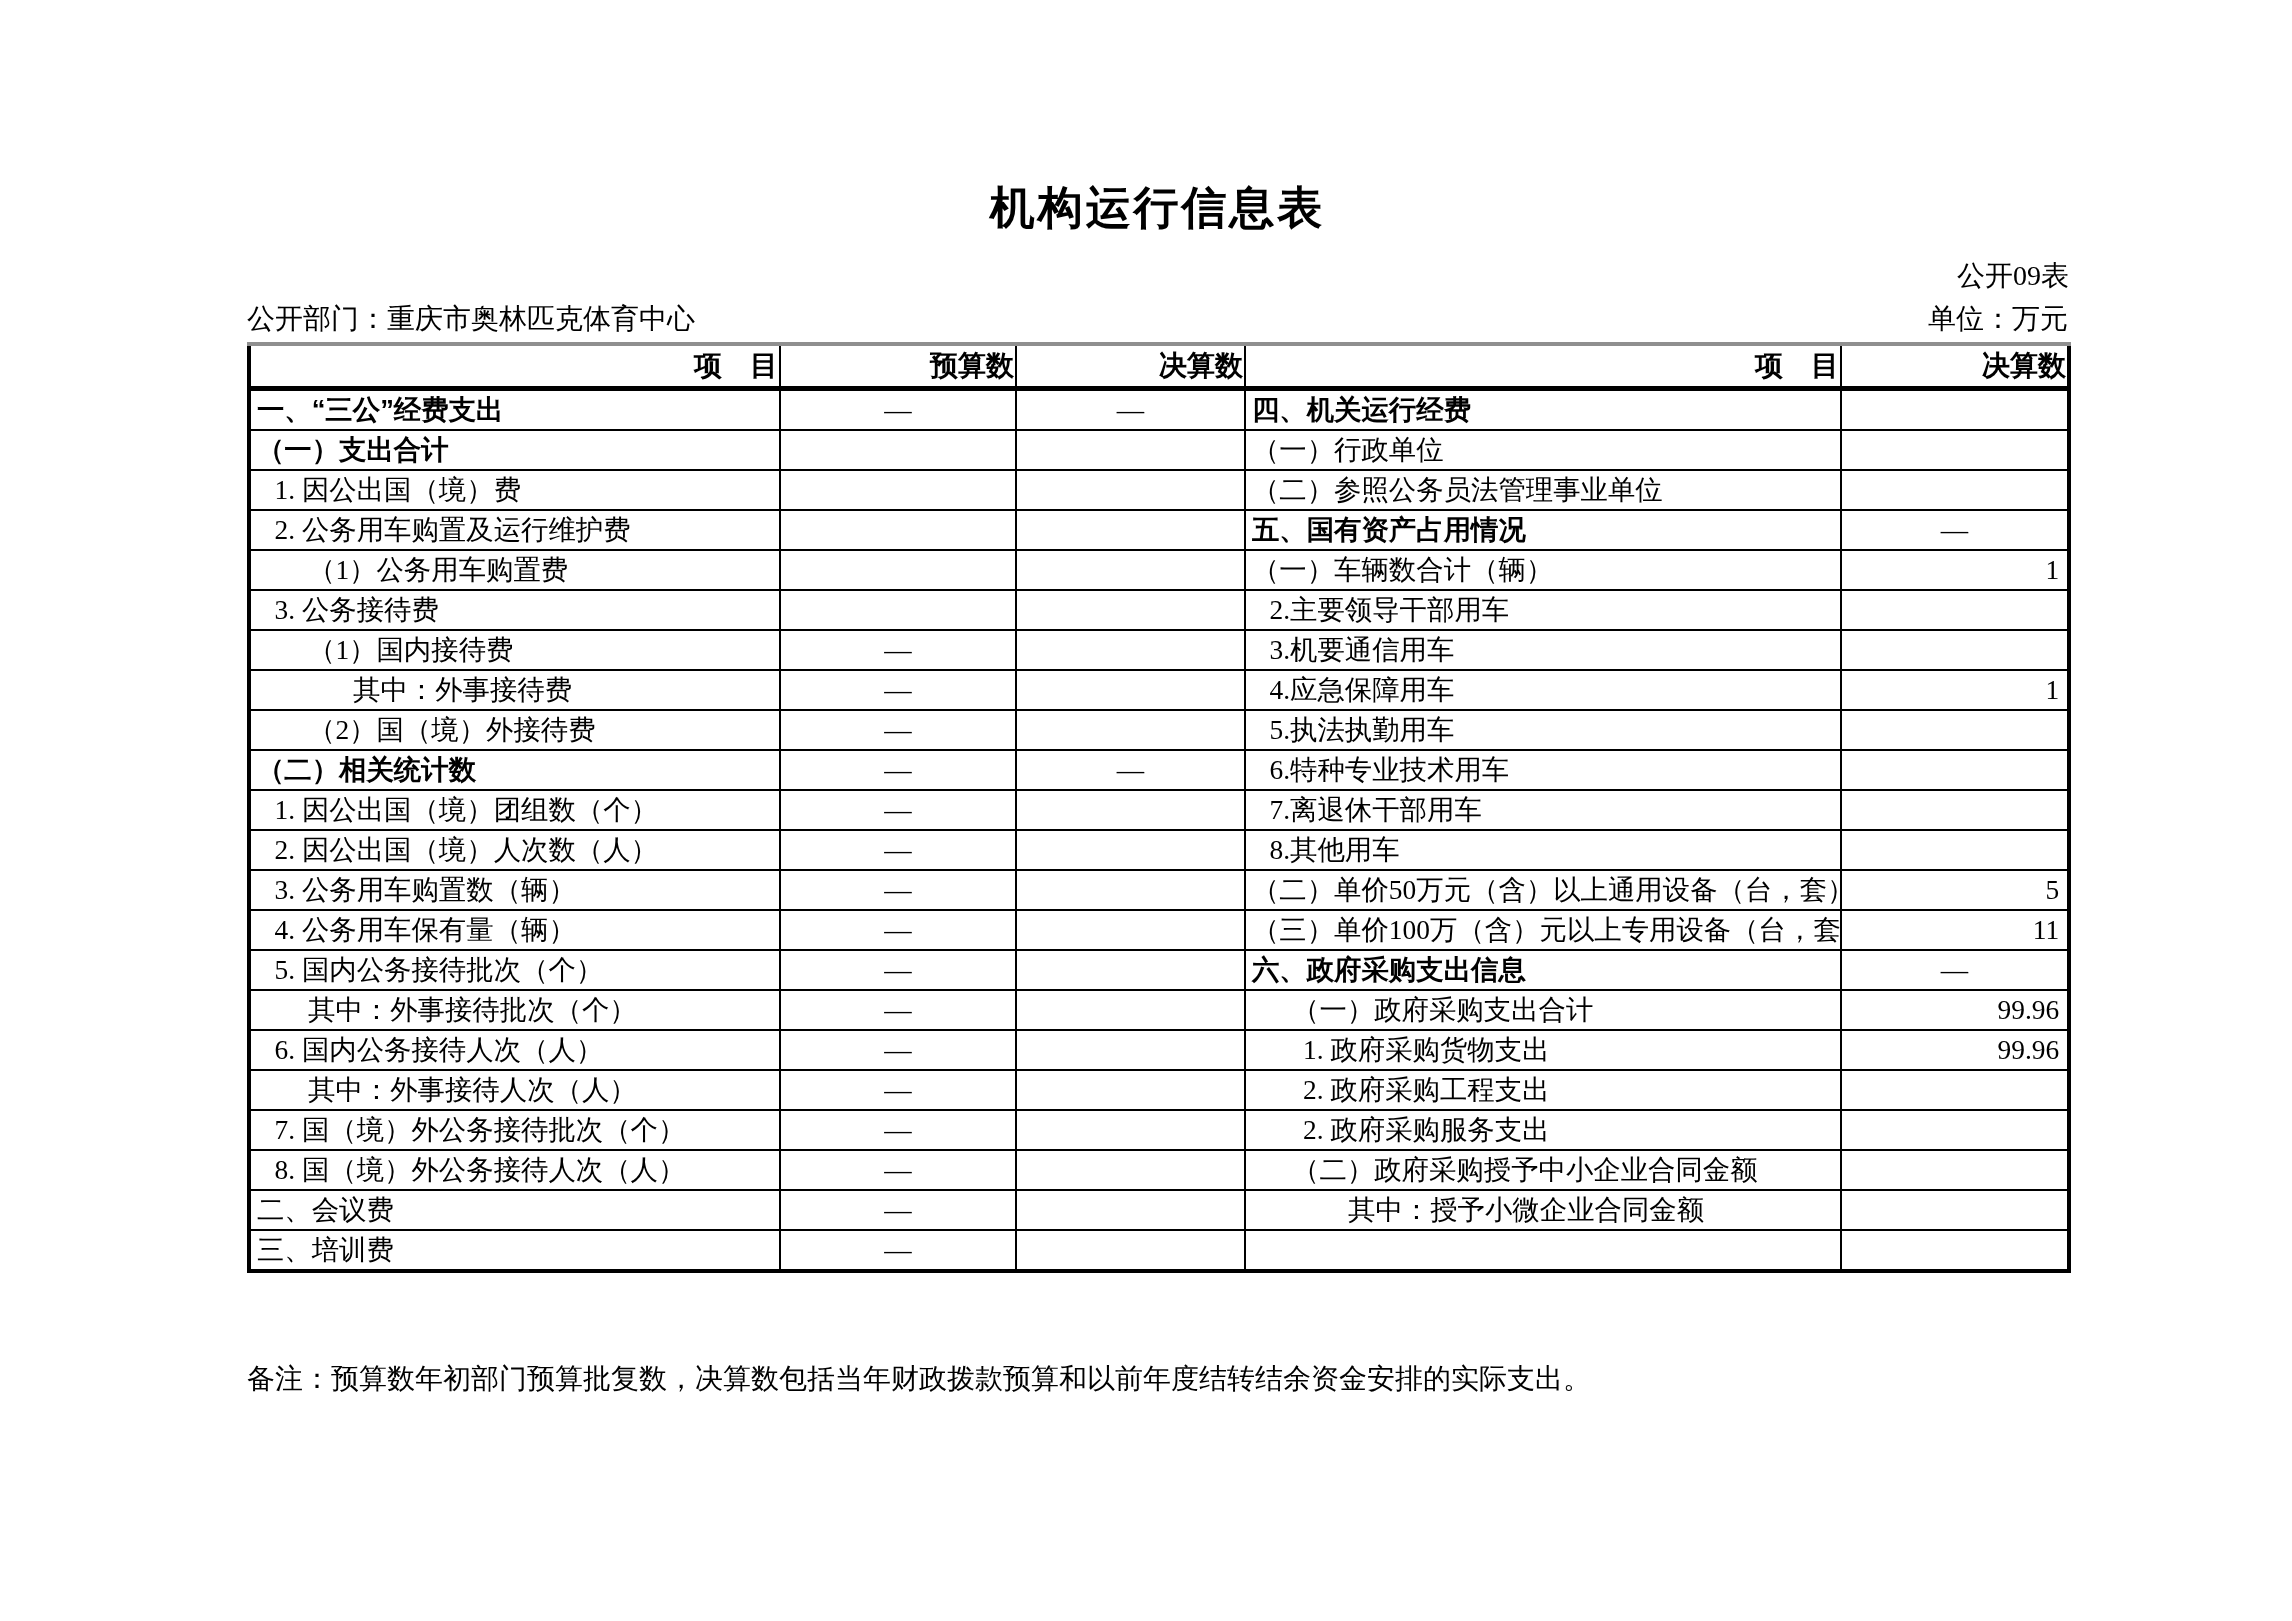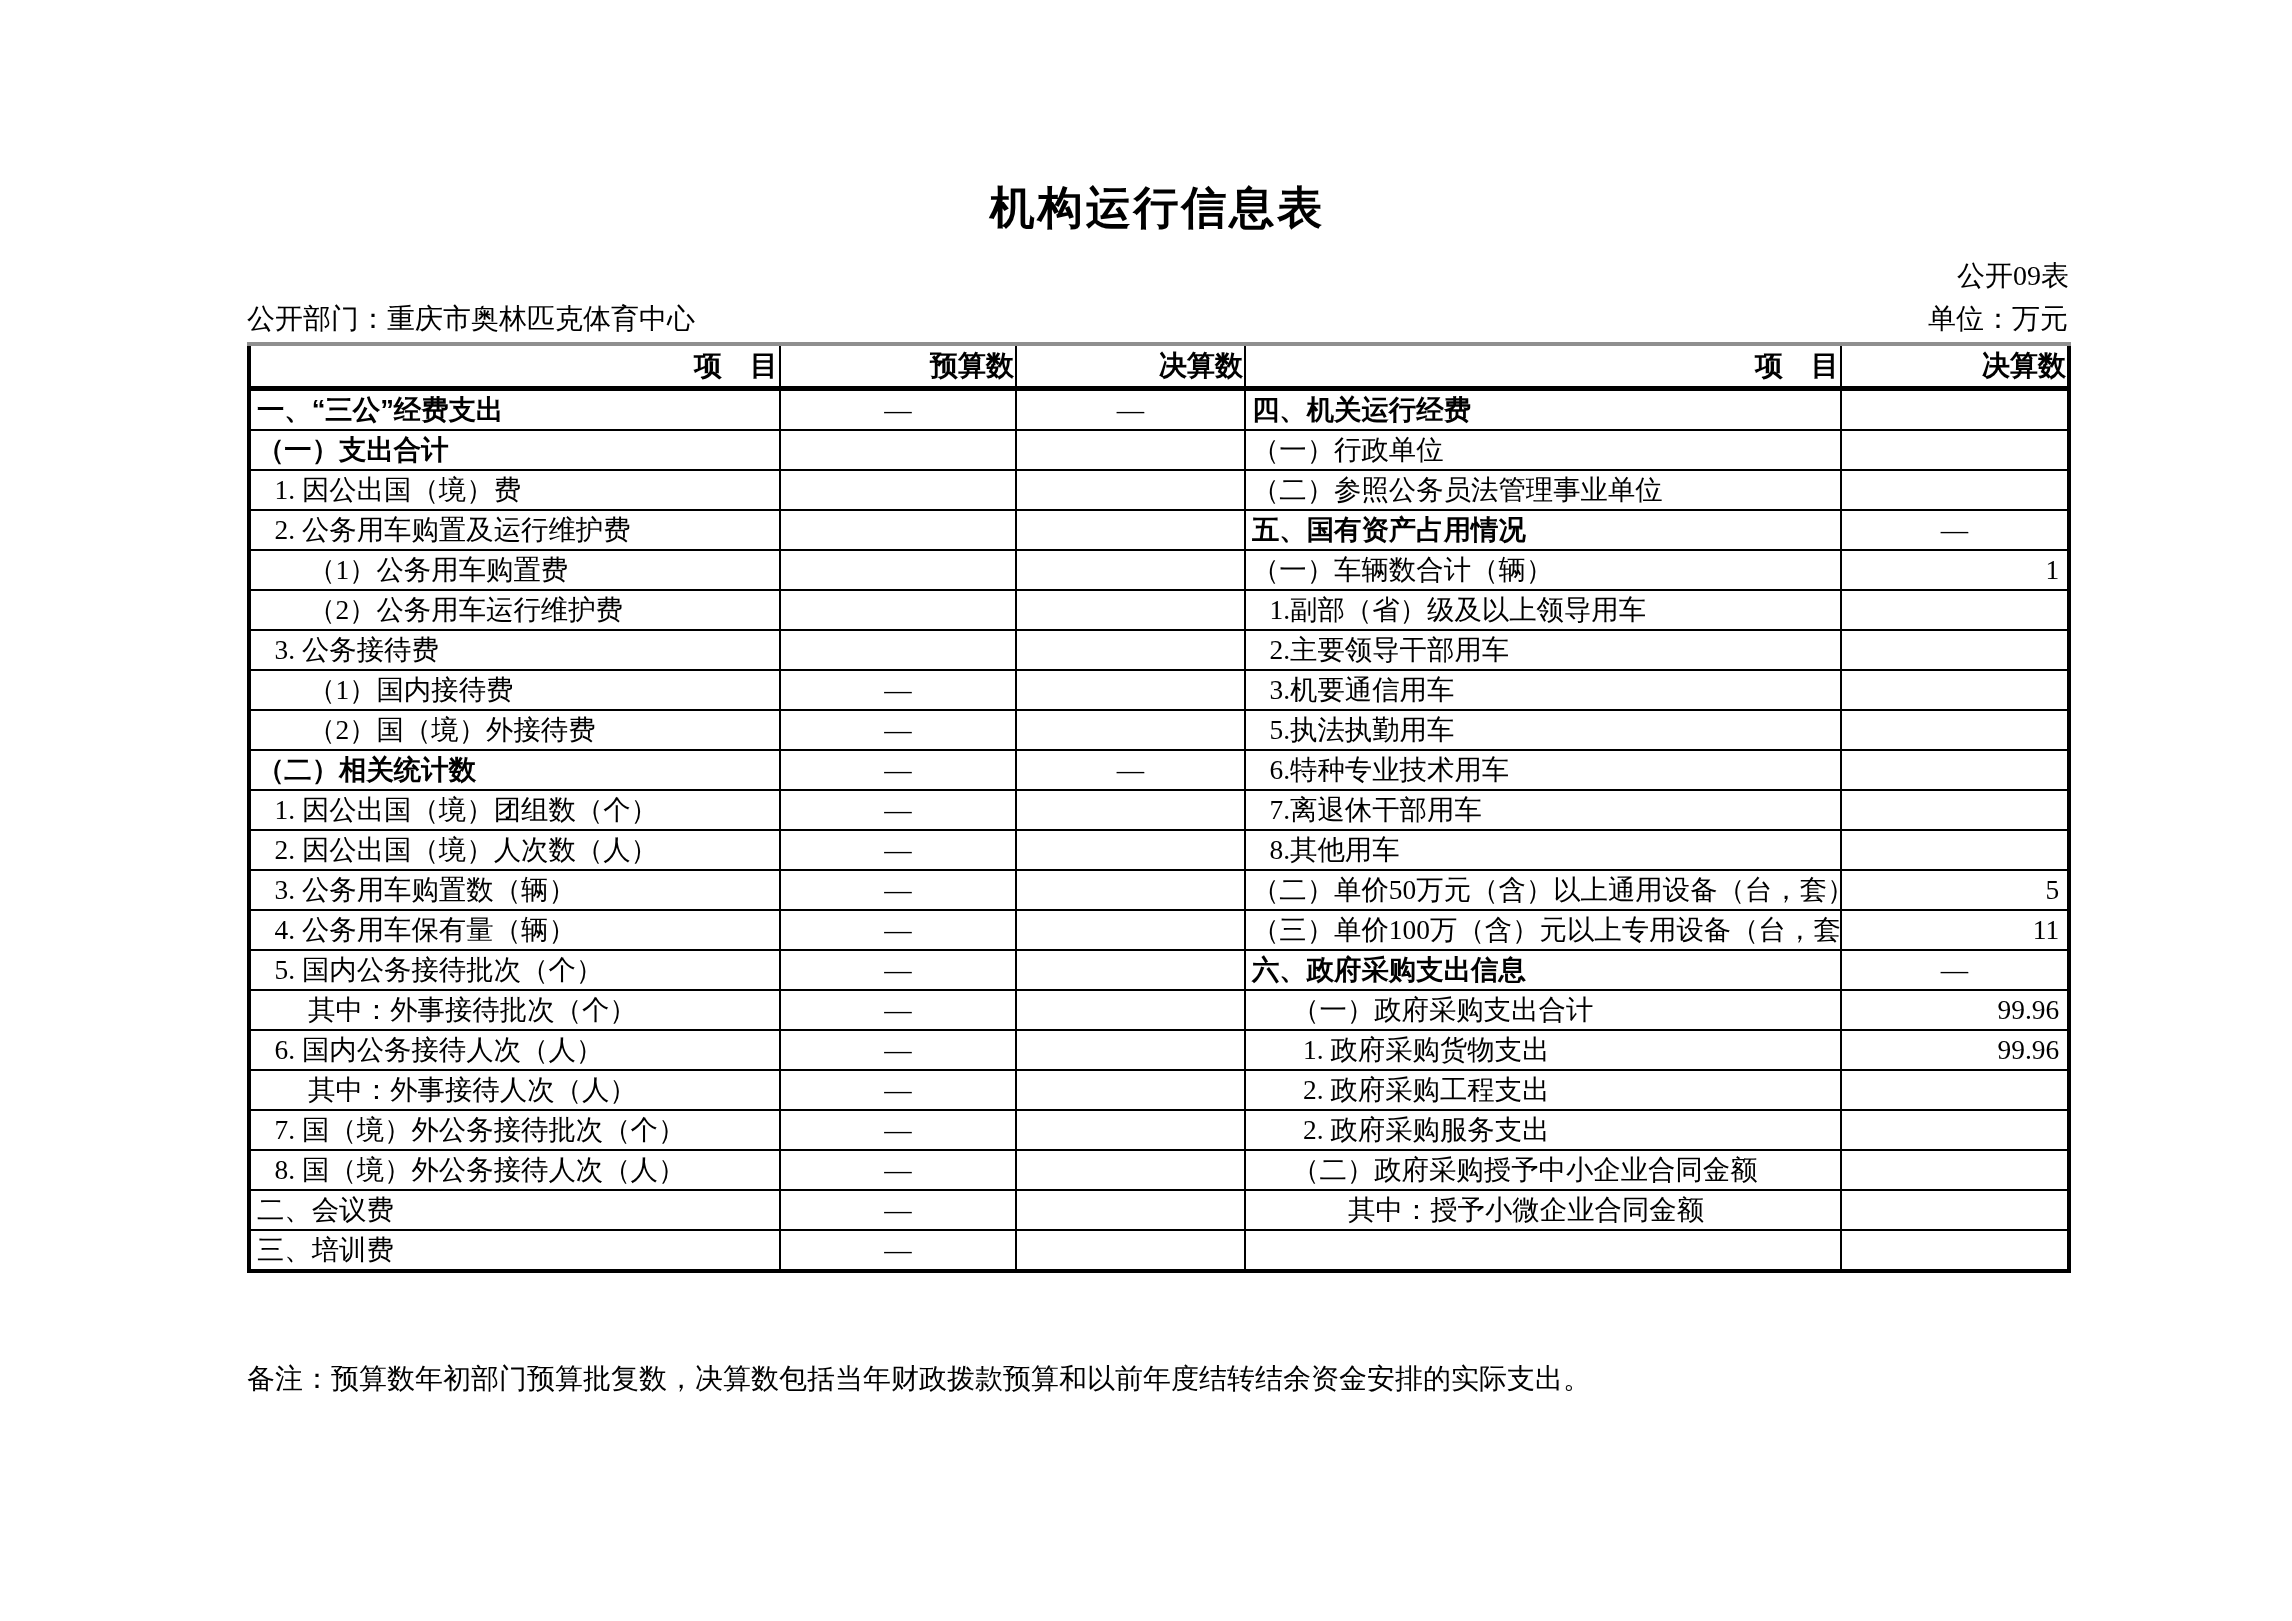--- a/index.html
+++ b/index.html
@@ -145,39 +145,39 @@
         <td class="val">—</td>
       </tr>
       <tr>
         <td class="item lv3">（1）公务用车购置费</td>
         <td class="val"></td>
         <td class="val"></td>
         <td class="item lv0">（一）车辆数合计（辆）</td>
         <td class="val num">1</td>
       </tr>
       <tr>
-        <td class="item lv3">（2）公务用车运行维护费</td>
-        <td class="val"></td>
-        <td class="val"></td>
-        <td class="item lv1">1.副部（省）级及以上领导用车</td>
-        <td class="val"></td>
-      </tr>
-      <tr>
         <td class="item lv1">3. 公务接待费</td>
         <td class="val"></td>
         <td class="val"></td>
         <td class="item lv1">2.主要领导干部用车</td>
         <td class="val"></td>
       </tr>
       <tr>
         <td class="item lv3">（1）国内接待费</td>
         <td class="val">—</td>
         <td class="val"></td>
         <td class="item lv1">3.机要通信用车</td>
         <td class="val"></td>
+      </tr>
+      <tr>
+        <td class="item lv4">其中：外事接待费</td>
+        <td class="val">—</td>
+        <td class="val"></td>
+        <td class="item lv1">4.应急保障用车</td>
+        <td class="val num">1</td>
       </tr>
       <tr>
         <td class="item lv3">（2）国（境）外接待费</td>
         <td class="val">—</td>
         <td class="val"></td>
         <td class="item lv1">5.执法执勤用车</td>
         <td class="val"></td>
       </tr>
       <tr>
         <td class="item lv0 bold">（二）相关统计数</td>

